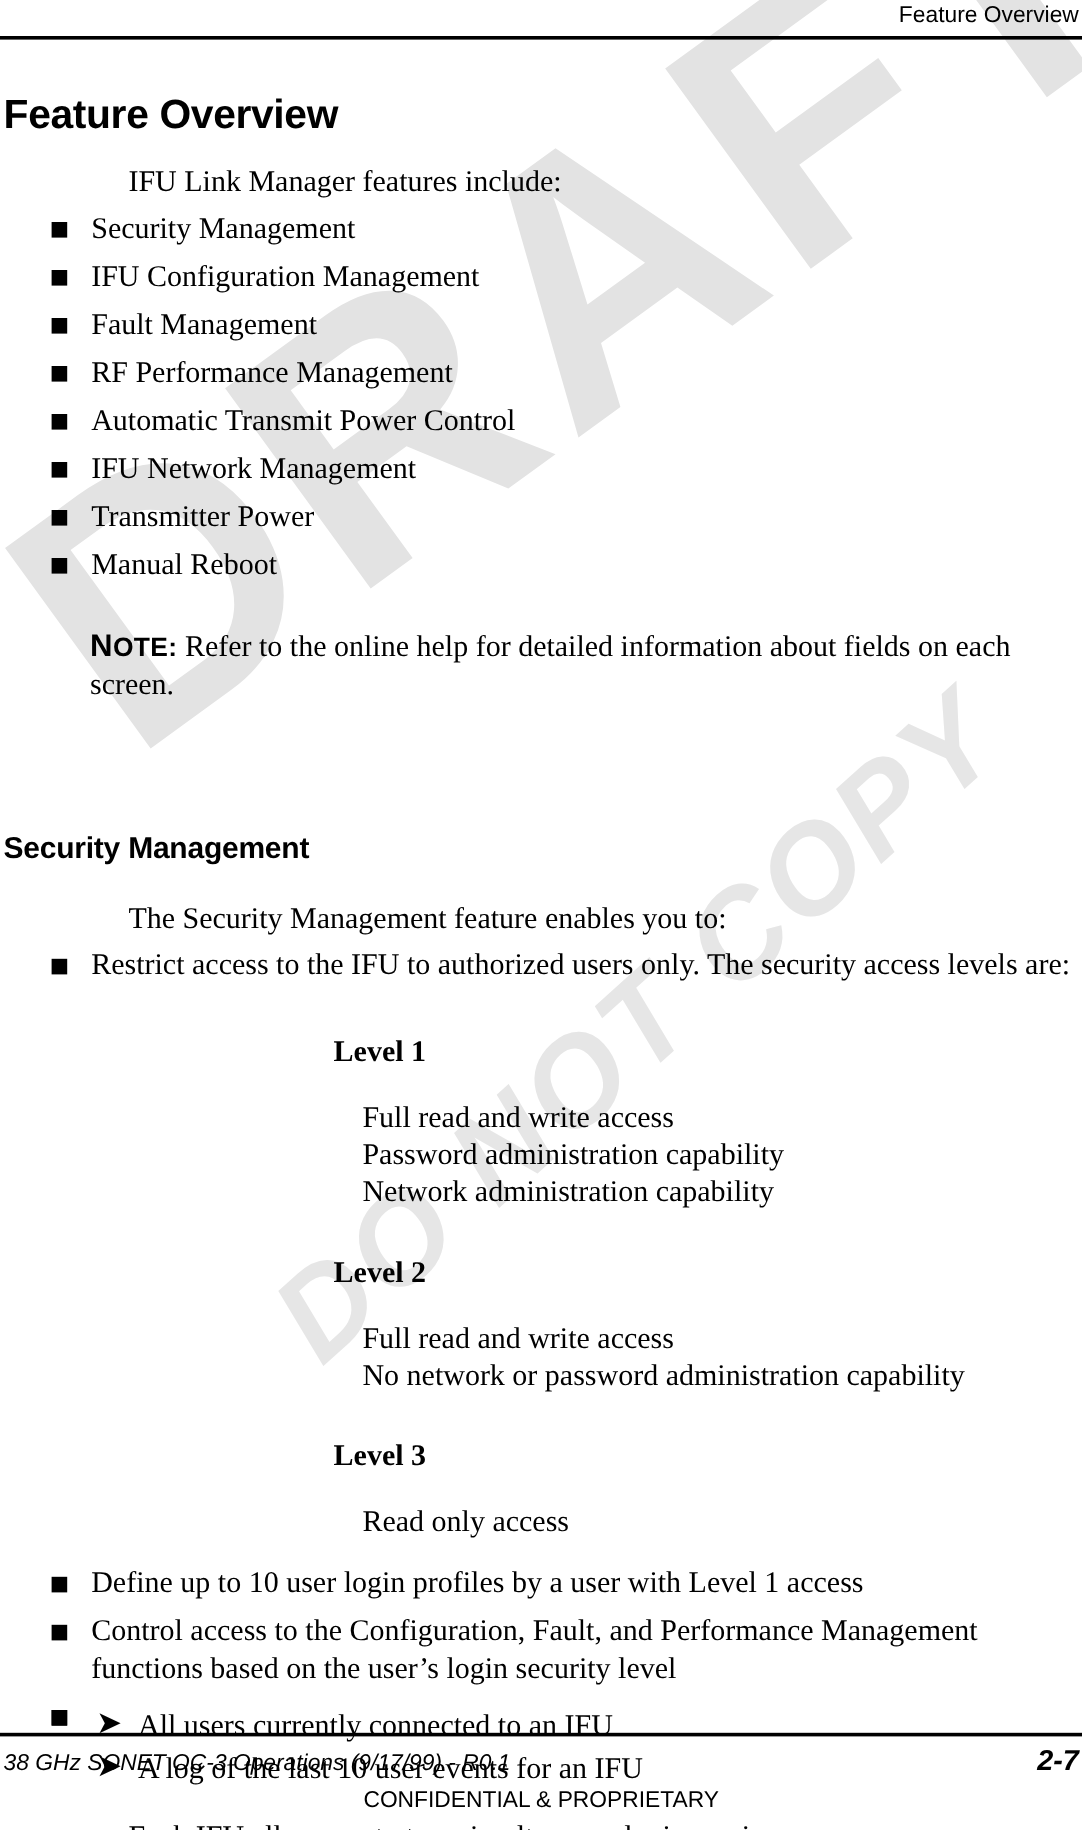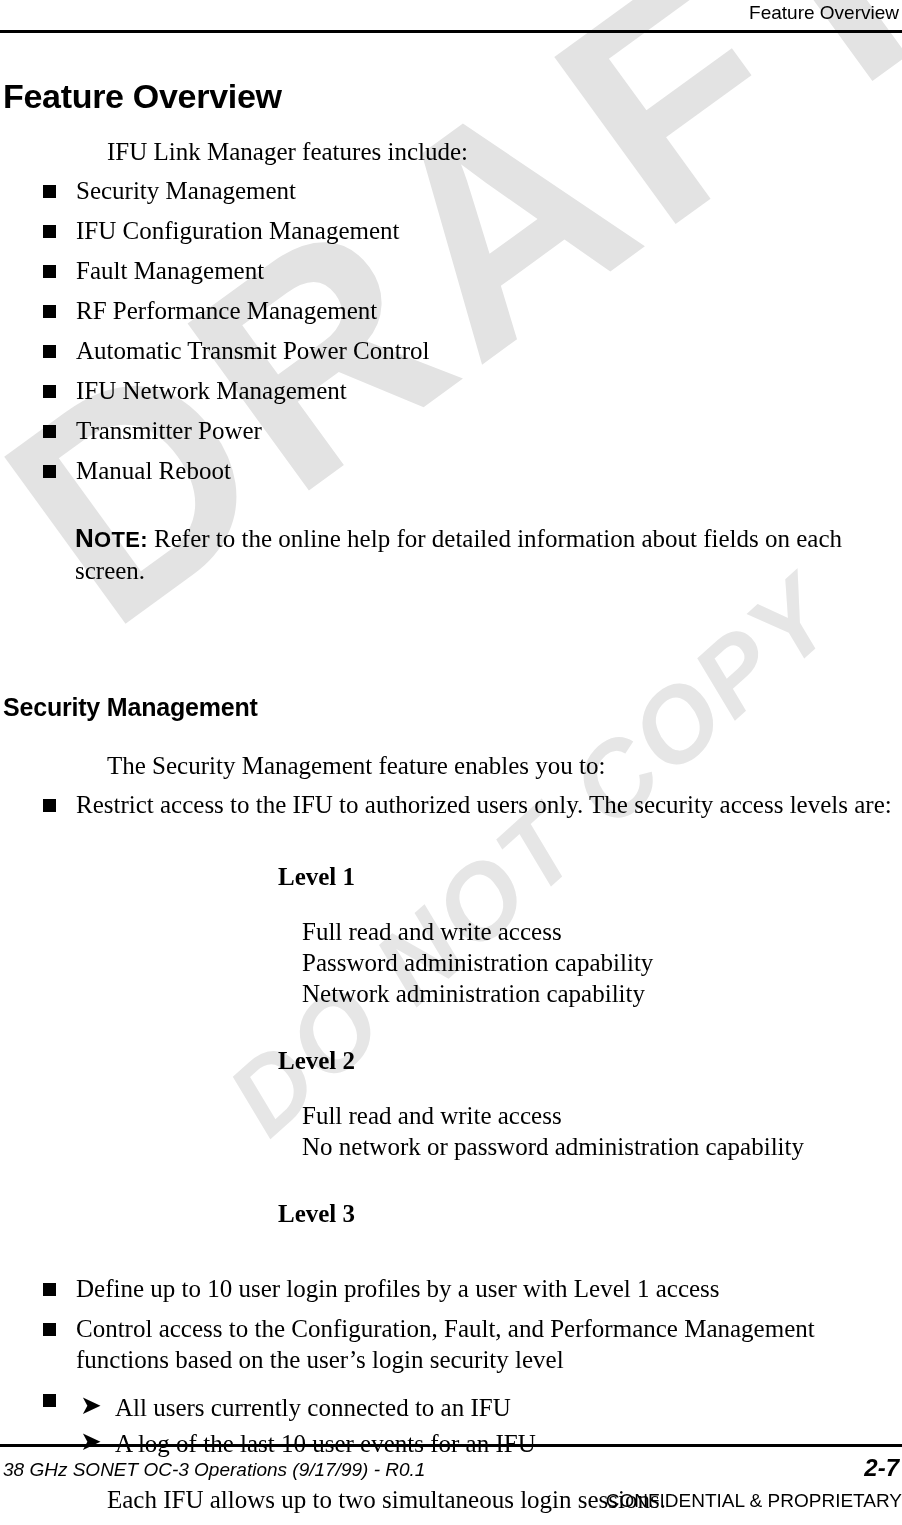--- a/index.html
+++ b/index.html
@@ -236,21 +236,21 @@
   }
   #footer .page-number {
     font-weight: 700;
     font-size: 24px;
   }
   #confidential {
     position: absolute;
     left: 0px;
     top: 1489px;
     width: 902px;
-    text-align: right;
+    text-align: center;
     font-family: "Liberation Sans", "DejaVu Sans", sans-serif;
     font-size: 19px;
     line-height: 24px;
   }
 </style>
 </head>
 <body>
 
 <div id="watermark-layer">
   <div class="wm-draft">DRAFT</div>
@@ -375,20 +375,23 @@
         <div>Full read and write access</div>
         <div>No network or password administration capability</div>
       </div>
     </div>
 
     <div class="sp-20"></div>
 
     <div>
       <p class="level-head">Level 3</p>
       <div class="sp-8"></div>
+      <div class="level-lines">
+        <div>Read only access</div>
+      </div>
     </div>
 
     <div class="sp-20"></div>
 
     <ul class="bullets">
       <li>
         <span class="marker">
             <i></i>
           </span>
         <span>Define up to 10 user login profiles by a user with Level 1 access</span>

